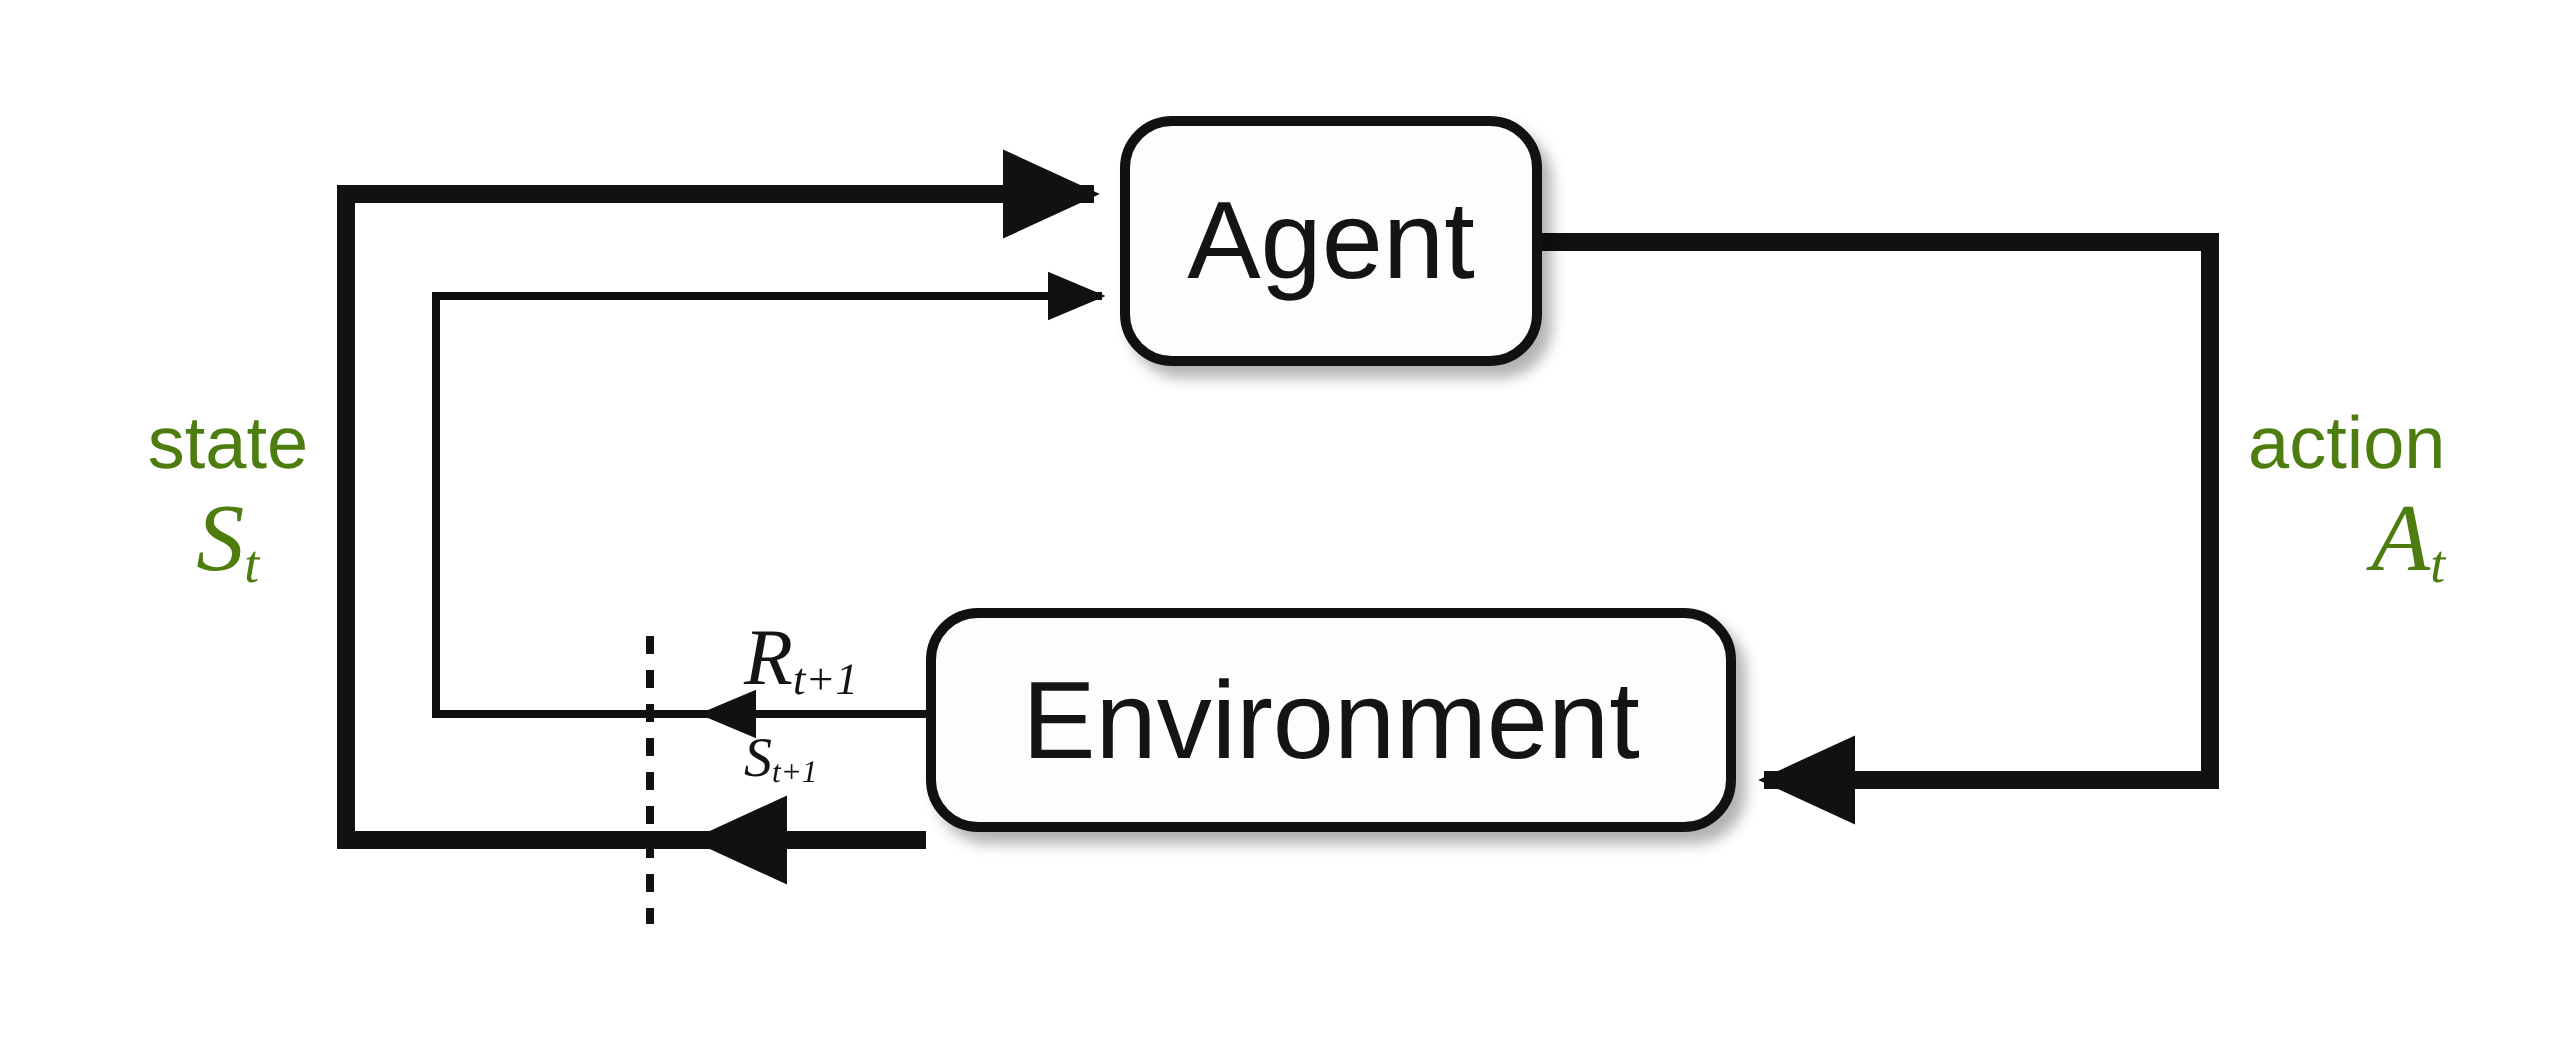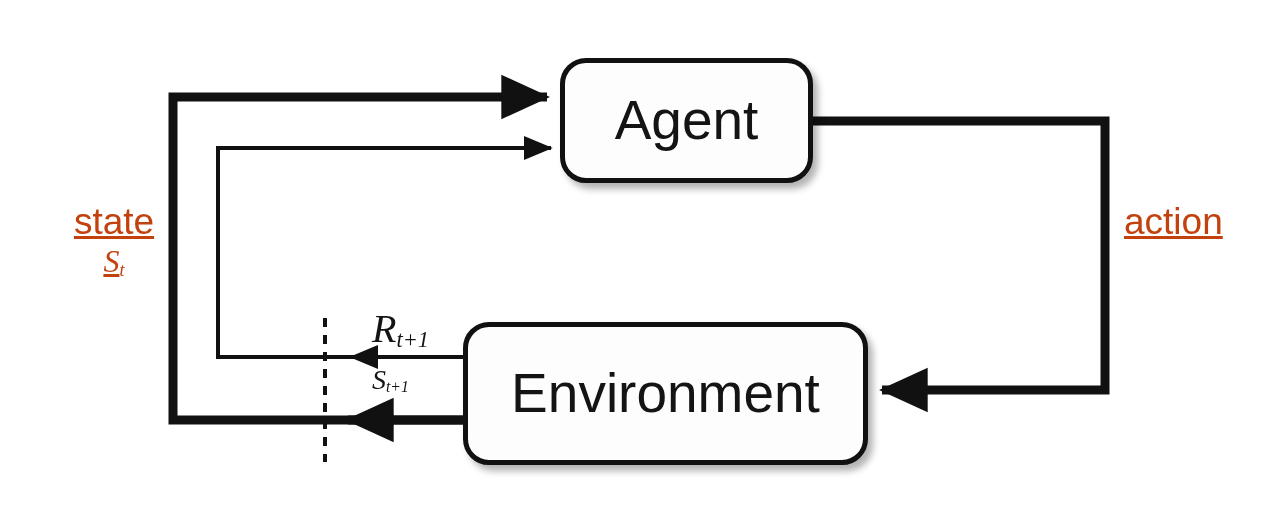--- a/index.html
+++ b/index.html
@@ -39,48 +39,47 @@
   }
   .node-label {
     font-family: "Liberation Sans", sans-serif;
     color: #141414;
     line-height: 1;
     white-space: nowrap;
   }
   #agent-box {
     left: 560px;
     top: 58px;
-    width: 253px;
+    width: 211px;
     height: 125px;
   }
   #agent-box .node-label { font-size: 55px; }
   #environment-box {
     left: 463px;
-    top: 322px;
+    top: 304px;
     width: 405px;
-    height: 143px;
+    height: 112px;
   }
   #environment-box .node-label { font-size: 55px; }
 
   .signal-group {
     position: absolute;
-    color: #c2410c;
+    color: #4d7c0f;
     line-height: 1.04;
     white-space: nowrap;
-    text-decoration: underline;
   }
   .signal-word {
     font-family: "Liberation Sans", sans-serif;
     font-size: 37px;
     display: block;
   }
   .signal-sym {
     font-family: "Liberation Serif", serif;
     font-style: italic;
-    font-size: 32px;
+    font-size: 48px;
     display: block;
     margin-top: 4px;
   }
   .signal-sym sub {
     font-size: 0.56em;
     font-style: italic;
     vertical-align: -0.22em;
     letter-spacing: 0.2px;
   }
 
@@ -155,19 +154,20 @@
   <div class="signal-group" id="state-signal">
     <span class="signal-word">state</span>
     <span class="signal-sym"><span>S</span><sub>t</sub></span>
   </div>
 
   <div class="signal-group" id="reward-signal">
   </div>
 
   <div class="signal-group" id="action-signal">
     <span class="signal-word">action</span>
+    <span class="signal-sym"><span>A</span><sub>t</sub></span>
   </div>
 
   <div class="edge-label" id="reward-next-label"><span>R</span><sub>t+1</sub></div>
 
   <div class="edge-label" id="state-next-label"><span>S</span><sub>t+1</sub></div>
 
 </div>
 
 </body></html>

